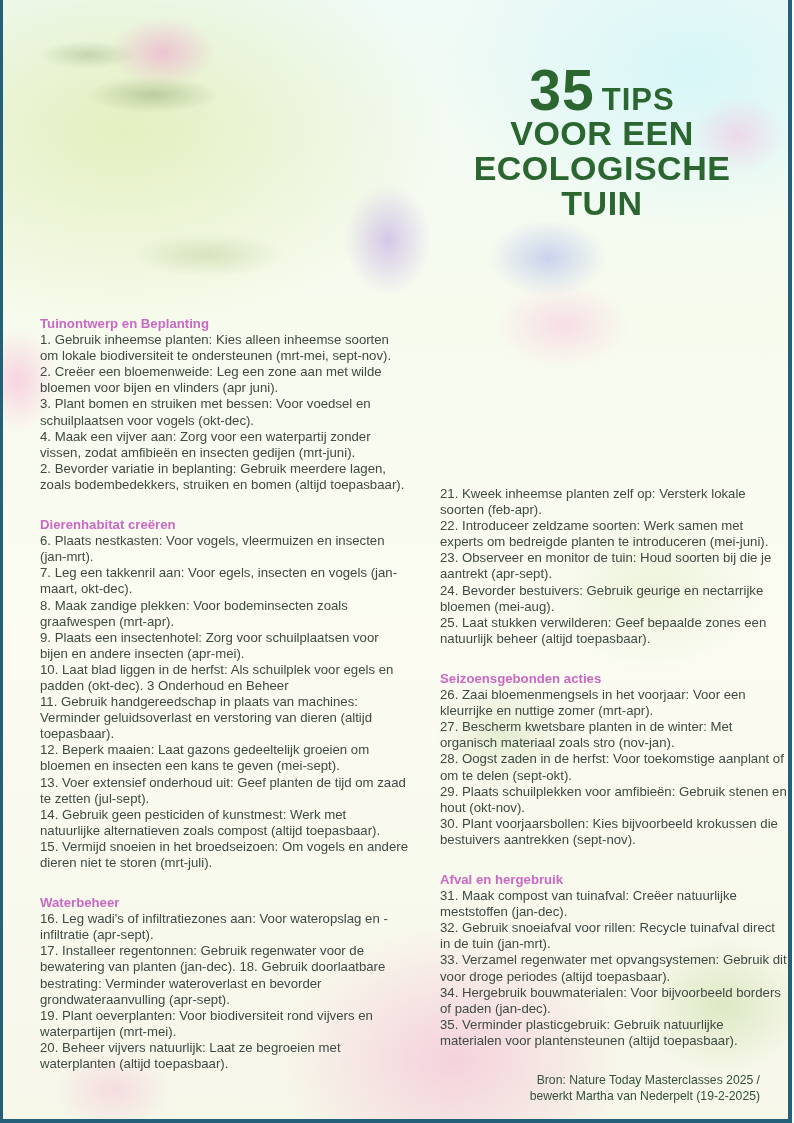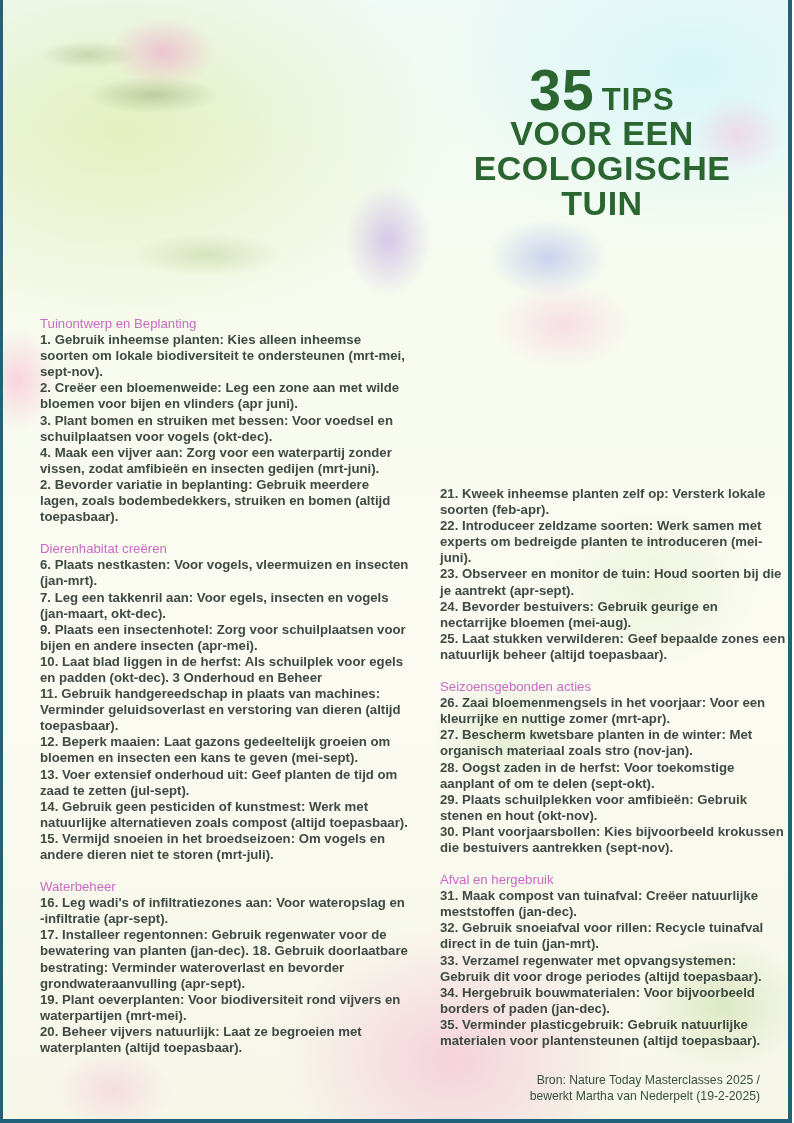--- a/index.html
+++ b/index.html
@@ -47,23 +47,23 @@
   }
   .title-line1{display:flex; justify-content:center; align-items:baseline; gap:7px;}
   .title-number{font-size:57px; line-height:52px; letter-spacing:1px;}
   .title-word{font-size:31px; line-height:31px; letter-spacing:1px;}
   .title-line2,.title-line3{font-size:34px; line-height:35px; letter-spacing:0.5px;}
   .col{
     position:absolute; font-size:13.2px; line-height:16.1px; color:var(--body);
   }
   .col-left{left:37px; top:316px; width:369px;}
   .col-right{left:437px; top:486px; width:347px;}
-  section + section{margin-top:16px;}
-  .col h2{font-size:13.2px; line-height:16.1px; font-weight:400; color:var(--pink); margin:0;}
-  .col p.tip{margin:0;font-weight:bold;}
+  section + section{margin-top:24px;}
+  .col h2{font-size:13.2px; line-height:16.1px; font-weight:700; color:var(--pink); margin:0;}
+  .col p.tip{margin:0;}
   .source{
     position:absolute; right:28px; top:1072px; width:380px;
     text-align:right; font-size:12.2px; line-height:16px; color:var(--source);
   }
 </style>
 </head>
 <body>
 
 <div class="page">
 
@@ -82,20 +82,21 @@
         <p class="tip">1. Gebruik inheemse planten: Kies alleen inheemse soorten om lokale biodiversiteit te ondersteunen (mrt-mei, sept-nov).</p>
         <p class="tip">2. Creëer een bloemenweide: Leg een zone aan met wilde bloemen voor bijen en vlinders (apr juni).</p>
         <p class="tip">3. Plant bomen en struiken met bessen: Voor voedsel en schuilplaatsen voor vogels (okt-dec).</p>
         <p class="tip">4. Maak een vijver aan: Zorg voor een waterpartij zonder vissen, zodat amfibieën en insecten gedijen (mrt-juni).</p>
         <p class="tip">2. Bevorder variatie in beplanting: Gebruik meerdere lagen, zoals bodembedekkers, struiken en bomen (altijd toepasbaar).</p>
       </section>
       <section>
         <h2>Dierenhabitat creëren</h2>
         <p class="tip">6. Plaats nestkasten: Voor vogels, vleermuizen en insecten (jan-mrt).</p>
         <p class="tip">7. Leg een takkenril aan: Voor egels, insecten en vogels (jan-maart, okt-dec).</p>
+        <p class="tip">8. Maak zandige plekken: Voor bodeminsecten zoals graafwespen (mrt-apr).</p>
         <p class="tip">9. Plaats een insectenhotel: Zorg voor schuilplaatsen voor bijen en andere insecten (apr-mei).</p>
         <p class="tip">10. Laat blad liggen in de herfst: Als schuilplek voor egels en padden (okt-dec). 3 Onderhoud en Beheer</p>
         <p class="tip">11. Gebruik handgereedschap in plaats van machines: Verminder geluidsoverlast en verstoring van dieren (altijd toepasbaar).</p>
         <p class="tip">12. Beperk maaien: Laat gazons gedeeltelijk groeien om bloemen en insecten een kans te geven (mei-sept).</p>
         <p class="tip">13. Voer extensief onderhoud uit: Geef planten de tijd om zaad te zetten (jul-sept).</p>
         <p class="tip">14. Gebruik geen pesticiden of kunstmest: Werk met natuurlijke alternatieven zoals compost (altijd toepasbaar).</p>
         <p class="tip">15. Vermijd snoeien in het broedseizoen: Om vogels en andere dieren niet te storen (mrt-juli).</p>
       </section>
       <section>
         <h2>Waterbeheer</h2>

